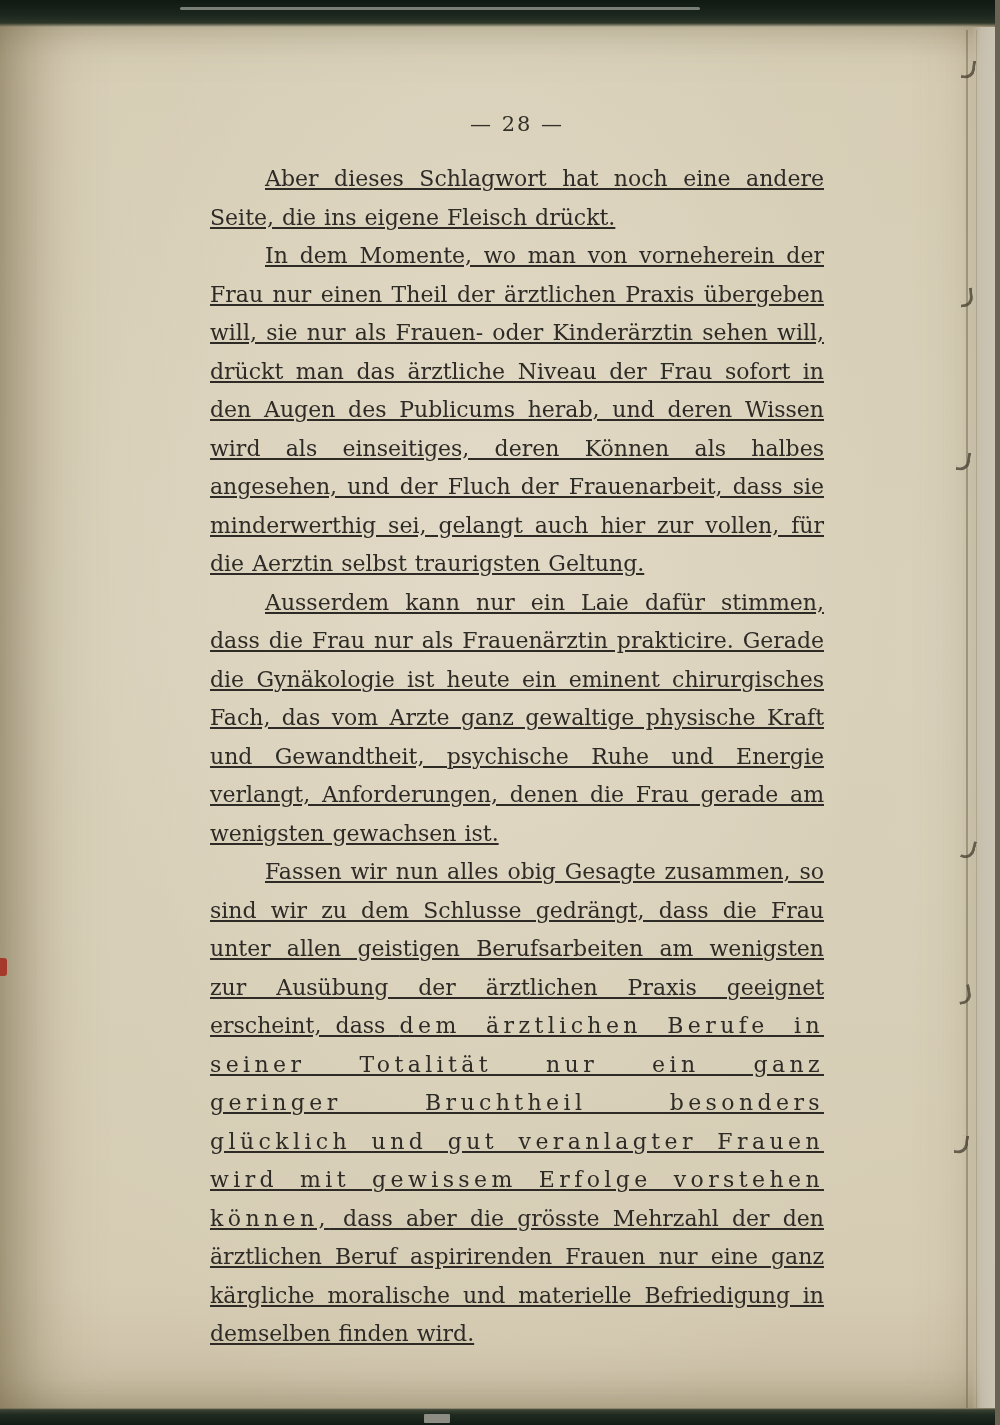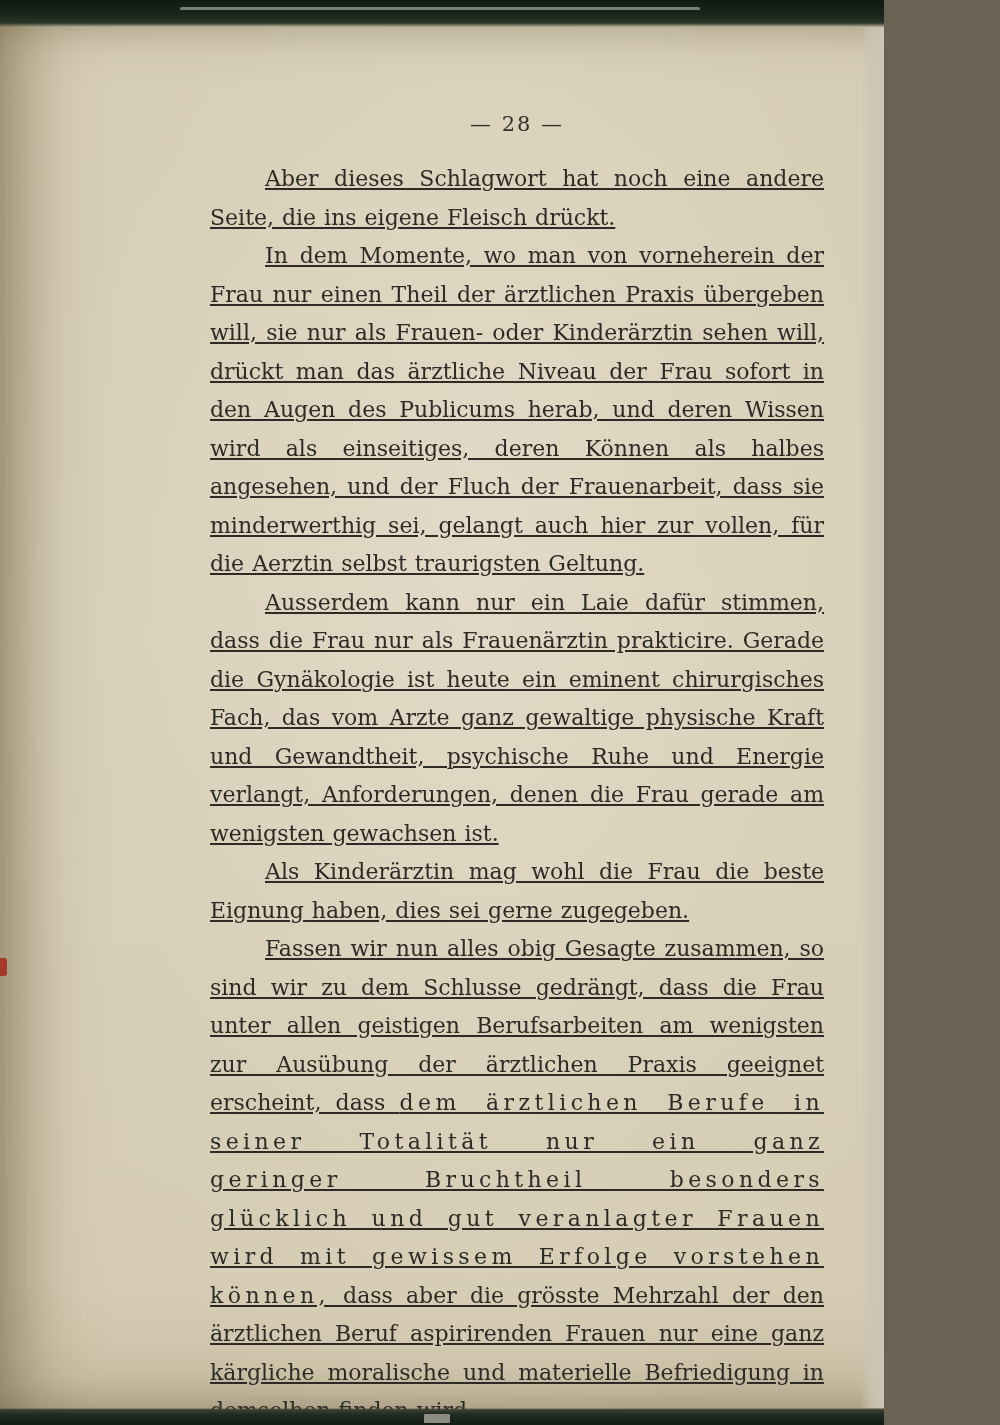--- a/index.html
+++ b/index.html
@@ -1,18 +1,18 @@
 <!DOCTYPE html>
 <html><head>
 <meta charset="utf-8">
 <style>
   html, body { margin: 0; padding: 0; background: #6a6354; }
   .scan {
     position: relative;
-    width: 884px;
+    width: 995px;
     height: 1425px;
     overflow: hidden;
     background: #d8cfb8;
     font-family: "DejaVu Serif", "Liberation Serif", serif;
   }
 
   
   .paper {
     position: absolute;
     left: 0; top: 0;
@@ -147,21 +147,20 @@
   <div class="hook" style="left:955px; top:1135px;"></div>
 
   <div class="red-mark"></div>
 
   <div class="text-block">
     <div class="page-number">— 28 —</div>
 
     <p>Aber dieses Schlagwort hat noch eine andere Seite, die ins eigene Fleisch drückt.</p>
     <p>In dem Momente, wo man von vorneherein der Frau nur einen Theil der ärztlichen Praxis übergeben will, sie nur als Frauen- oder Kinderärztin sehen will, drückt man das ärztliche Niveau der Frau sofort in den Augen des Publicums herab, und deren Wissen wird als einseitiges, deren Können als halbes angesehen, und der Fluch der Frauenarbeit, dass sie minderwerthig sei, gelangt auch hier zur vollen, für die Aerztin selbst traurigsten Geltung.</p>
     <p>Ausserdem kann nur ein Laie dafür stimmen, dass die Frau nur als Frauenärztin prakticire. Gerade die Gynäkologie ist heute ein eminent chirurgisches Fach, das vom Arzte ganz gewaltige physische Kraft und Gewandtheit, psychische Ruhe und Energie verlangt, Anforderungen, denen die Frau gerade am wenigsten gewachsen ist.</p>
-    <p>Als Kinderärztin mag wohl die Frau die beste Eignung haben, dies sei gerne zugegeben.</p>
     <p><span>Fassen wir nun alles obig Gesagte zusammen, so sind wir zu dem Schlusse gedrängt, dass die Frau unter allen geistigen Berufsarbeiten am wenigsten zur Ausübung der ärztlichen Praxis geeignet erscheint, dass </span><span class="sperr">dem ärztlichen Berufe in seiner Totalität nur ein ganz geringer Bruchtheil besonders glücklich und gut veranlagter Frauen wird mit gewissem Erfolge vorstehen können,</span><span> dass aber die grösste Mehrzahl der den ärztlichen Beruf aspirirenden Frauen nur eine ganz kärgliche moralische und materielle Befriedigung in demselben finden wird.</span></p>
   </div>
 
   <div class="edge-bottom">
     <div class="edge-bottom-notch"></div>
   </div>
 
 </div>
 
 </body></html>

